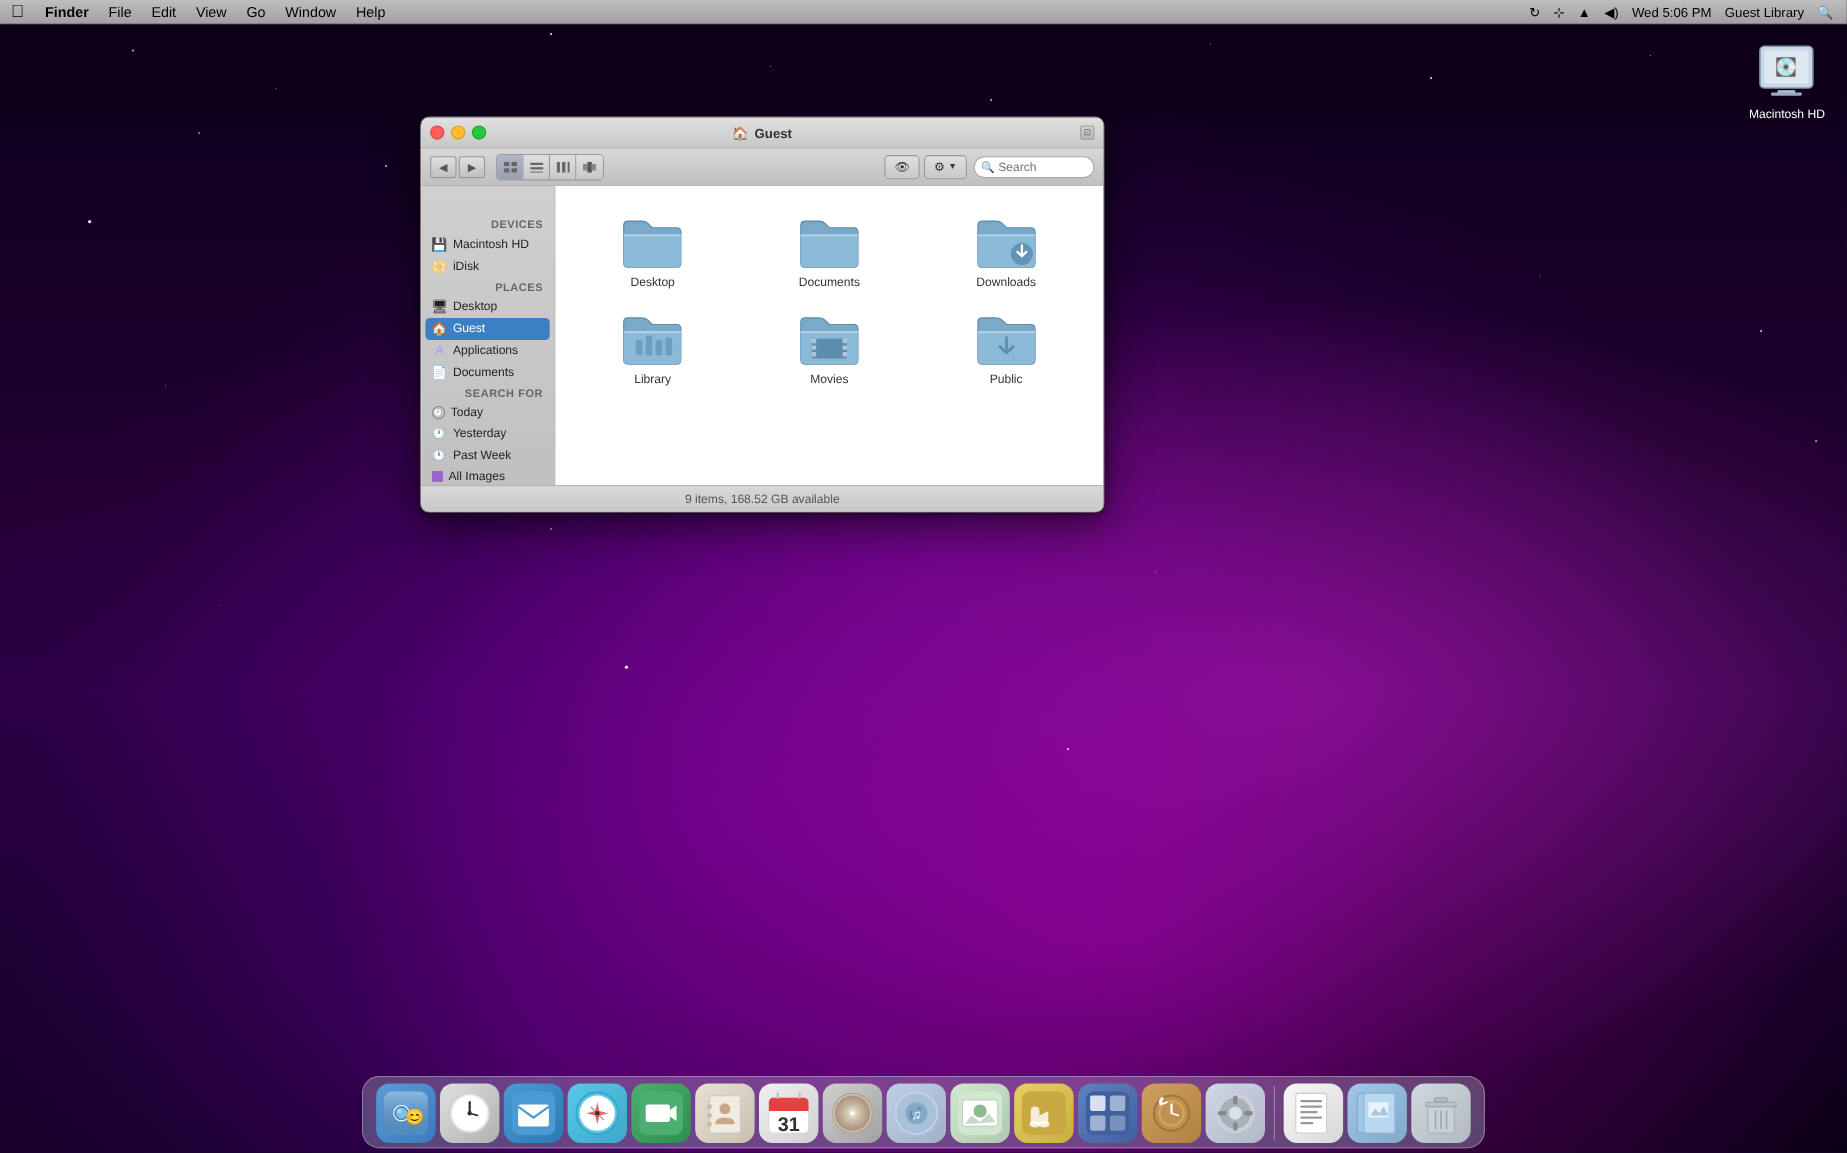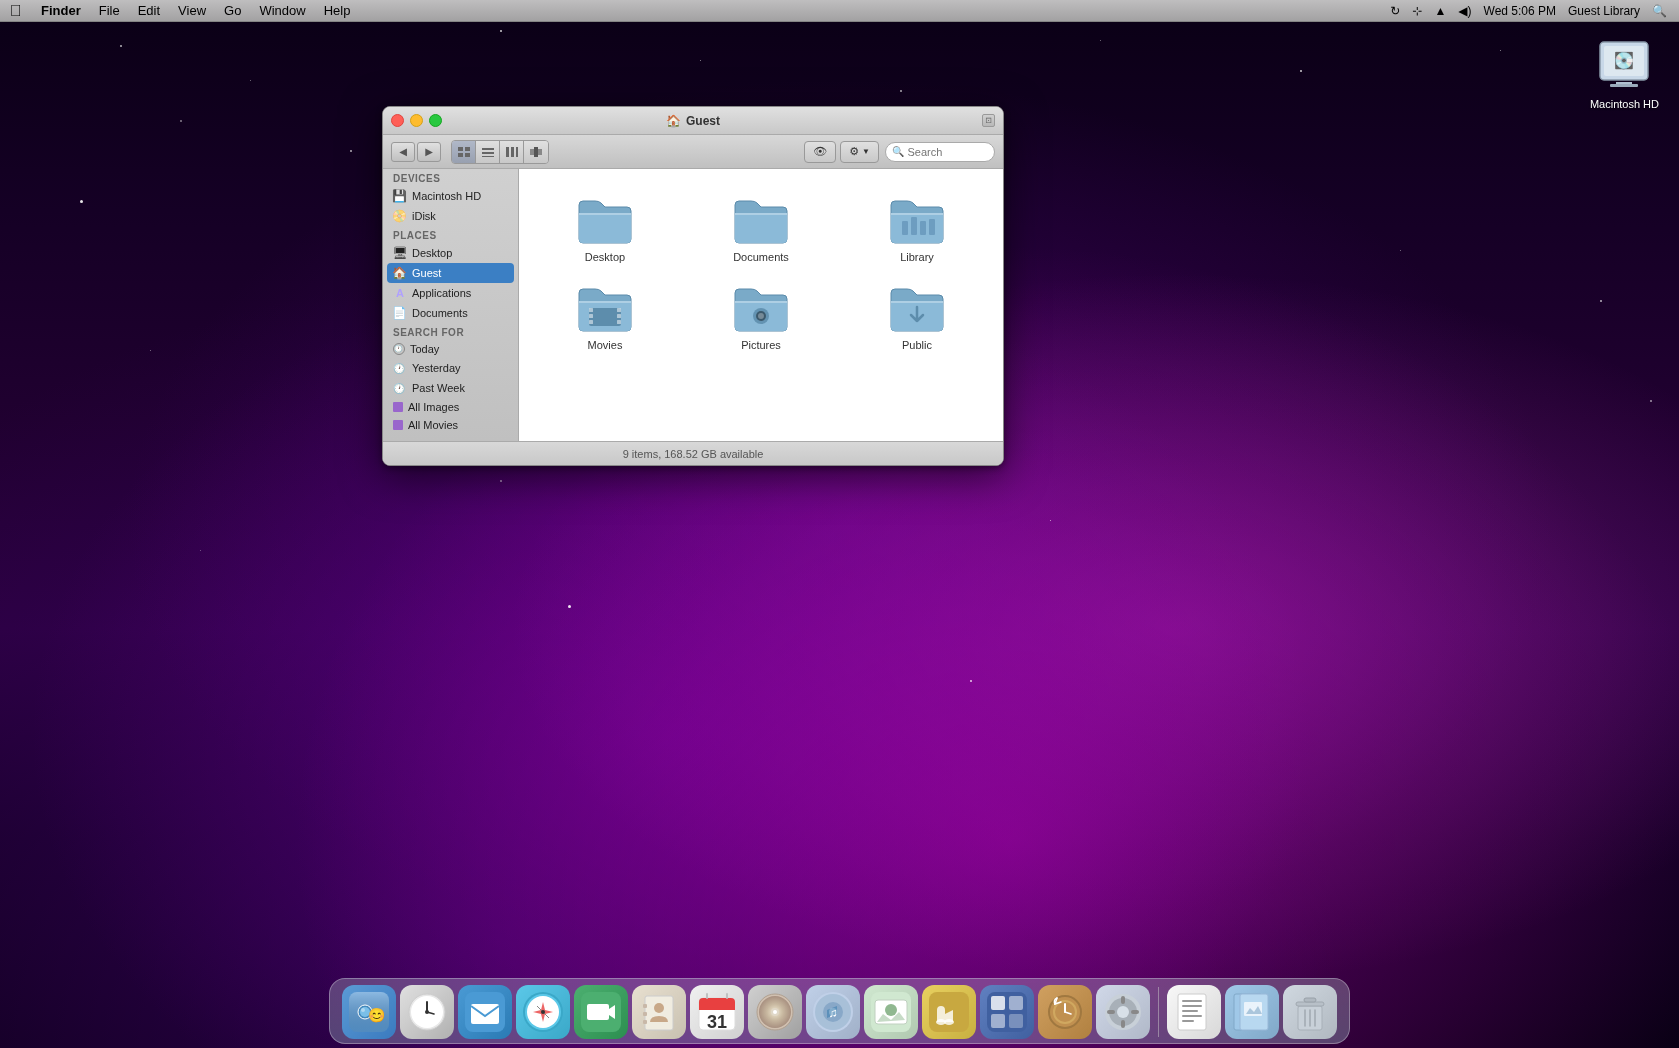--- a/index.html
+++ b/index.html
@@ -261,26 +261,27 @@
     }
 
     
     .content-area {
       display: flex;
       height: calc(100% - 62px - 24px);
     }
 
     
     .sidebar {
-      width: 136px;
+      width: 122px;
       background: linear-gradient(180deg, #d0d0d0 0%, #c0c0c0 100%);
       border-right: 1px solid #aaa;
-      padding: 0 0;
+      padding: 26px 0;
       font-size: 11px;
       overflow-y: auto;
+      text-align: right;
     }
     .sidebar-section-header {
       padding: 4px 10px 2px;
       font-size: 10px;
       font-weight: 700;
       color: #666;
       text-transform: uppercase;
       letter-spacing: 0.5px;
     }
     .sidebar-item {
@@ -626,20 +627,33 @@
         <div class="folder-icon">
           <svg viewBox="0 0 60 52" xmlns="http://www.w3.org/2000/svg">
             <path d="M4,12 L4,44 Q4,48 8,48 L52,48 Q56,48 56,44 L56,16 Q56,12 52,12 L30,12 L26,8 Q24,6 20,6 L8,6 Q4,6 4,10 Z" fill="#7aaac8" stroke="#5a8aaa" stroke-width="1"></path>
             <path d="M4,18 L56,18 L56,44 Q56,48 52,48 L8,48 Q4,48 4,44 Z" fill="#8bbad8"></path>
             <path d="M4,18 L56,18 L56,20 L4,20 Z" fill="rgba(255,255,255,0.3)"></path>
           </svg>
         </div>
         <div class="file-label">Documents</div>
       </div>
 
+      <div class="file-item">
+        <div class="folder-icon">
+          <svg viewBox="0 0 60 52" xmlns="http://www.w3.org/2000/svg">
+            <path d="M4,12 L4,44 Q4,48 8,48 L52,48 Q56,48 56,44 L56,16 Q56,12 52,12 L30,12 L26,8 Q24,6 20,6 L8,6 Q4,6 4,10 Z" fill="#7aaac8" stroke="#5a8aaa" stroke-width="1"></path>
+            <path d="M4,18 L56,18 L56,44 Q56,48 52,48 L8,48 Q4,48 4,44 Z" fill="#8bbad8"></path>
+            <path d="M4,18 L56,18 L56,20 L4,20 Z" fill="rgba(255,255,255,0.3)"></path>
+
+            <circle cx="44" cy="36" r="10" fill="#5a8ab0" opacity="0.8"></circle>
+            <path d="M44,28 L44,38 M40,34 L44,38 L48,34" stroke="white" stroke-width="2" fill="none" stroke-linecap="round"></path>
+          </svg>
+        </div>
+        <div class="file-label">Downloads</div>
+      </div>
 
       <div class="file-item">
         <div class="folder-icon">
           <svg viewBox="0 0 60 52" xmlns="http://www.w3.org/2000/svg">
             <path d="M4,12 L4,44 Q4,48 8,48 L52,48 Q56,48 56,44 L56,16 Q56,12 52,12 L30,12 L26,8 Q24,6 20,6 L8,6 Q4,6 4,10 Z" fill="#7aaac8" stroke="#5a8aaa" stroke-width="1"></path>
             <path d="M4,18 L56,18 L56,44 Q56,48 52,48 L8,48 Q4,48 4,44 Z" fill="#8bbad8"></path>
             <path d="M4,18 L56,18 L56,20 L4,20 Z" fill="rgba(255,255,255,0.3)"></path>
 
             <rect x="15" y="26" width="6" height="14" rx="1" fill="#5a8ab0" opacity="0.6"></rect>
             <rect x="24" y="22" width="6" height="18" rx="1" fill="#5a8ab0" opacity="0.6"></rect>
@@ -663,34 +677,20 @@
             <rect x="14" y="37" width="4" height="4" rx="0.5" fill="white" opacity="0.5"></rect>
             <rect x="42" y="25" width="4" height="4" rx="0.5" fill="white" opacity="0.5"></rect>
             <rect x="42" y="31" width="4" height="4" rx="0.5" fill="white" opacity="0.5"></rect>
             <rect x="42" y="37" width="4" height="4" rx="0.5" fill="white" opacity="0.5"></rect>
           </svg>
         </div>
         <div class="file-label">Movies</div>
       </div>
 
 
-      <div class="file-item">
-        <div class="folder-icon">
-          <svg viewBox="0 0 60 52" xmlns="http://www.w3.org/2000/svg">
-            <path d="M4,12 L4,44 Q4,48 8,48 L52,48 Q56,48 56,44 L56,16 Q56,12 52,12 L30,12 L26,8 Q24,6 20,6 L8,6 Q4,6 4,10 Z" fill="#7aaac8" stroke="#5a8aaa" stroke-width="1"></path>
-            <path d="M4,18 L56,18 L56,44 Q56,48 52,48 L8,48 Q4,48 4,44 Z" fill="#8bbad8"></path>
-            <path d="M4,18 L56,18 L56,20 L4,20 Z" fill="rgba(255,255,255,0.3)"></path>
-
-            <circle cx="30" cy="33" r="8" fill="#4a7a9a" opacity="0.6"></circle>
-            <circle cx="30" cy="33" r="5" fill="#7aaan8" opacity="0.4"></circle>
-            <circle cx="30" cy="33" r="3" fill="rgba(255,255,255,0.3)"></circle>
-          </svg>
-        </div>
-        <div class="file-label">Pictures</div>
-      </div>
 
       <div class="file-item">
         <div class="folder-icon">
           <svg viewBox="0 0 60 52" xmlns="http://www.w3.org/2000/svg">
             <path d="M4,12 L4,44 Q4,48 8,48 L52,48 Q56,48 56,44 L56,16 Q56,12 52,12 L30,12 L26,8 Q24,6 20,6 L8,6 Q4,6 4,10 Z" fill="#7aaac8" stroke="#5a8aaa" stroke-width="1"></path>
             <path d="M4,18 L56,18 L56,44 Q56,48 52,48 L8,48 Q4,48 4,44 Z" fill="#8bbad8"></path>
             <path d="M4,18 L56,18 L56,20 L4,20 Z" fill="rgba(255,255,255,0.3)"></path>
 
             <path d="M30,24 L30,38 M24,32 L30,38 L36,32" stroke="#4a7a9a" stroke-width="2.5" fill="none" stroke-linecap="round" stroke-linejoin="round" opacity="0.7"></path>
           </svg>

